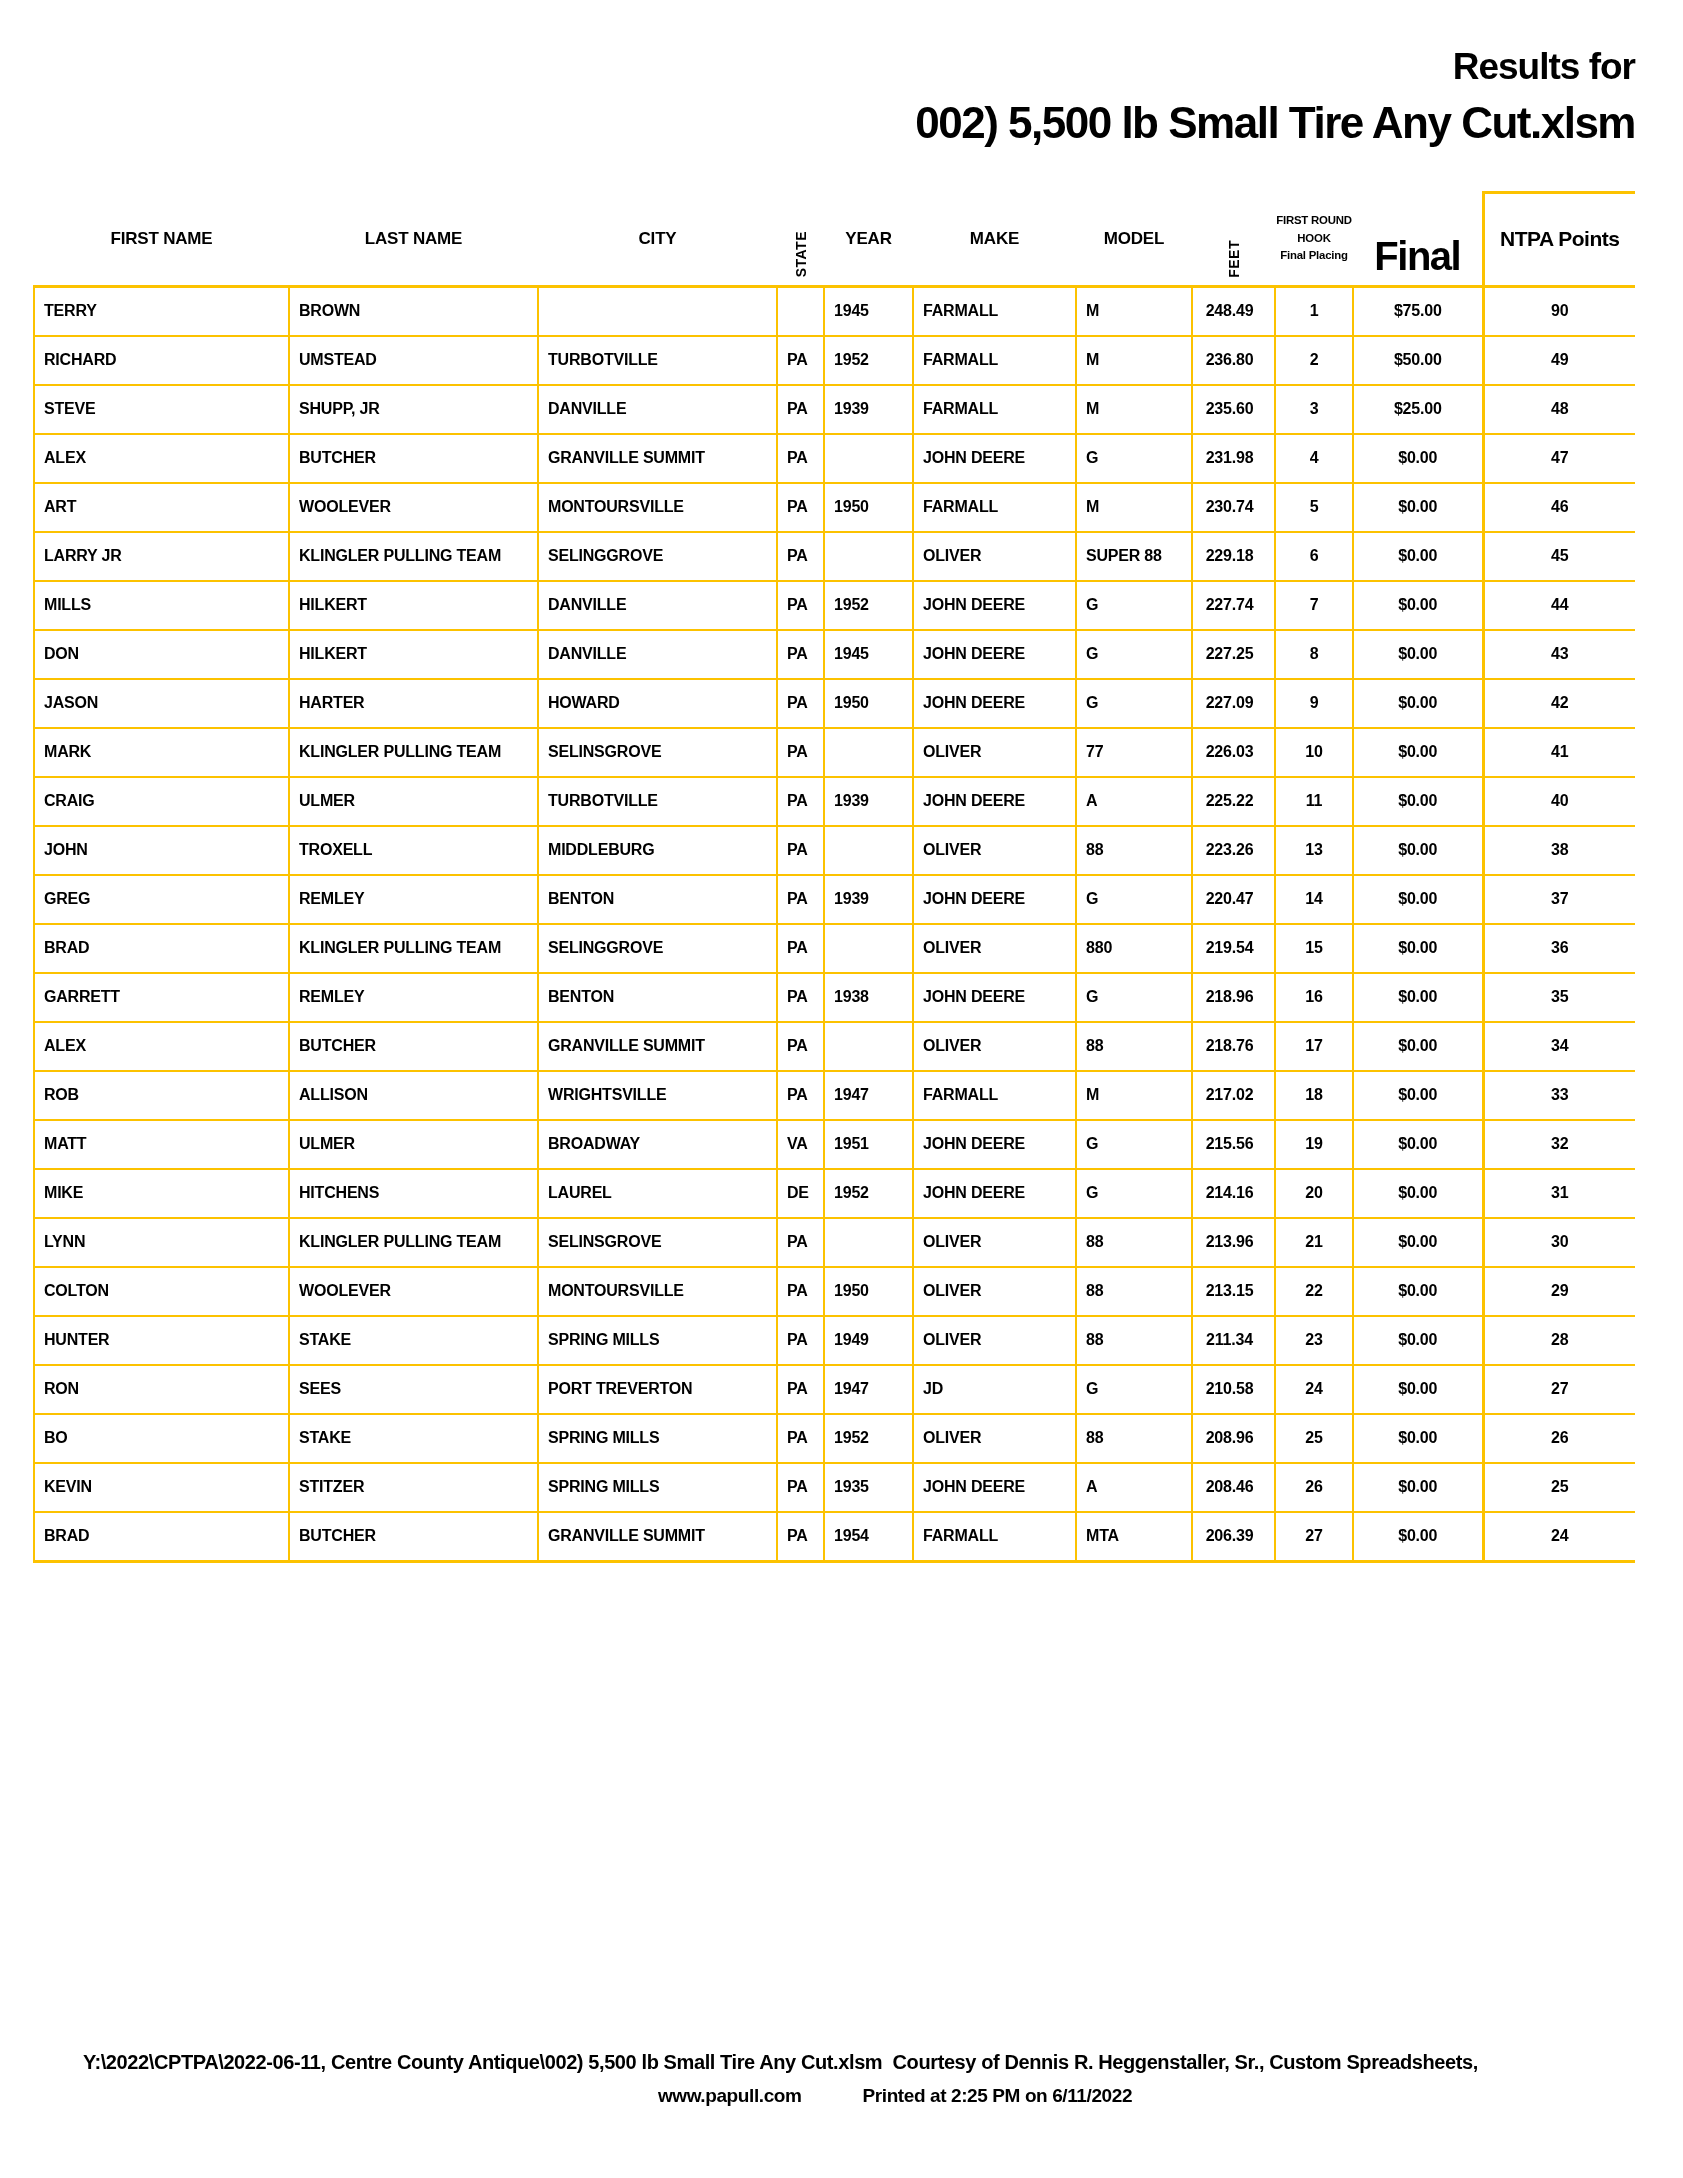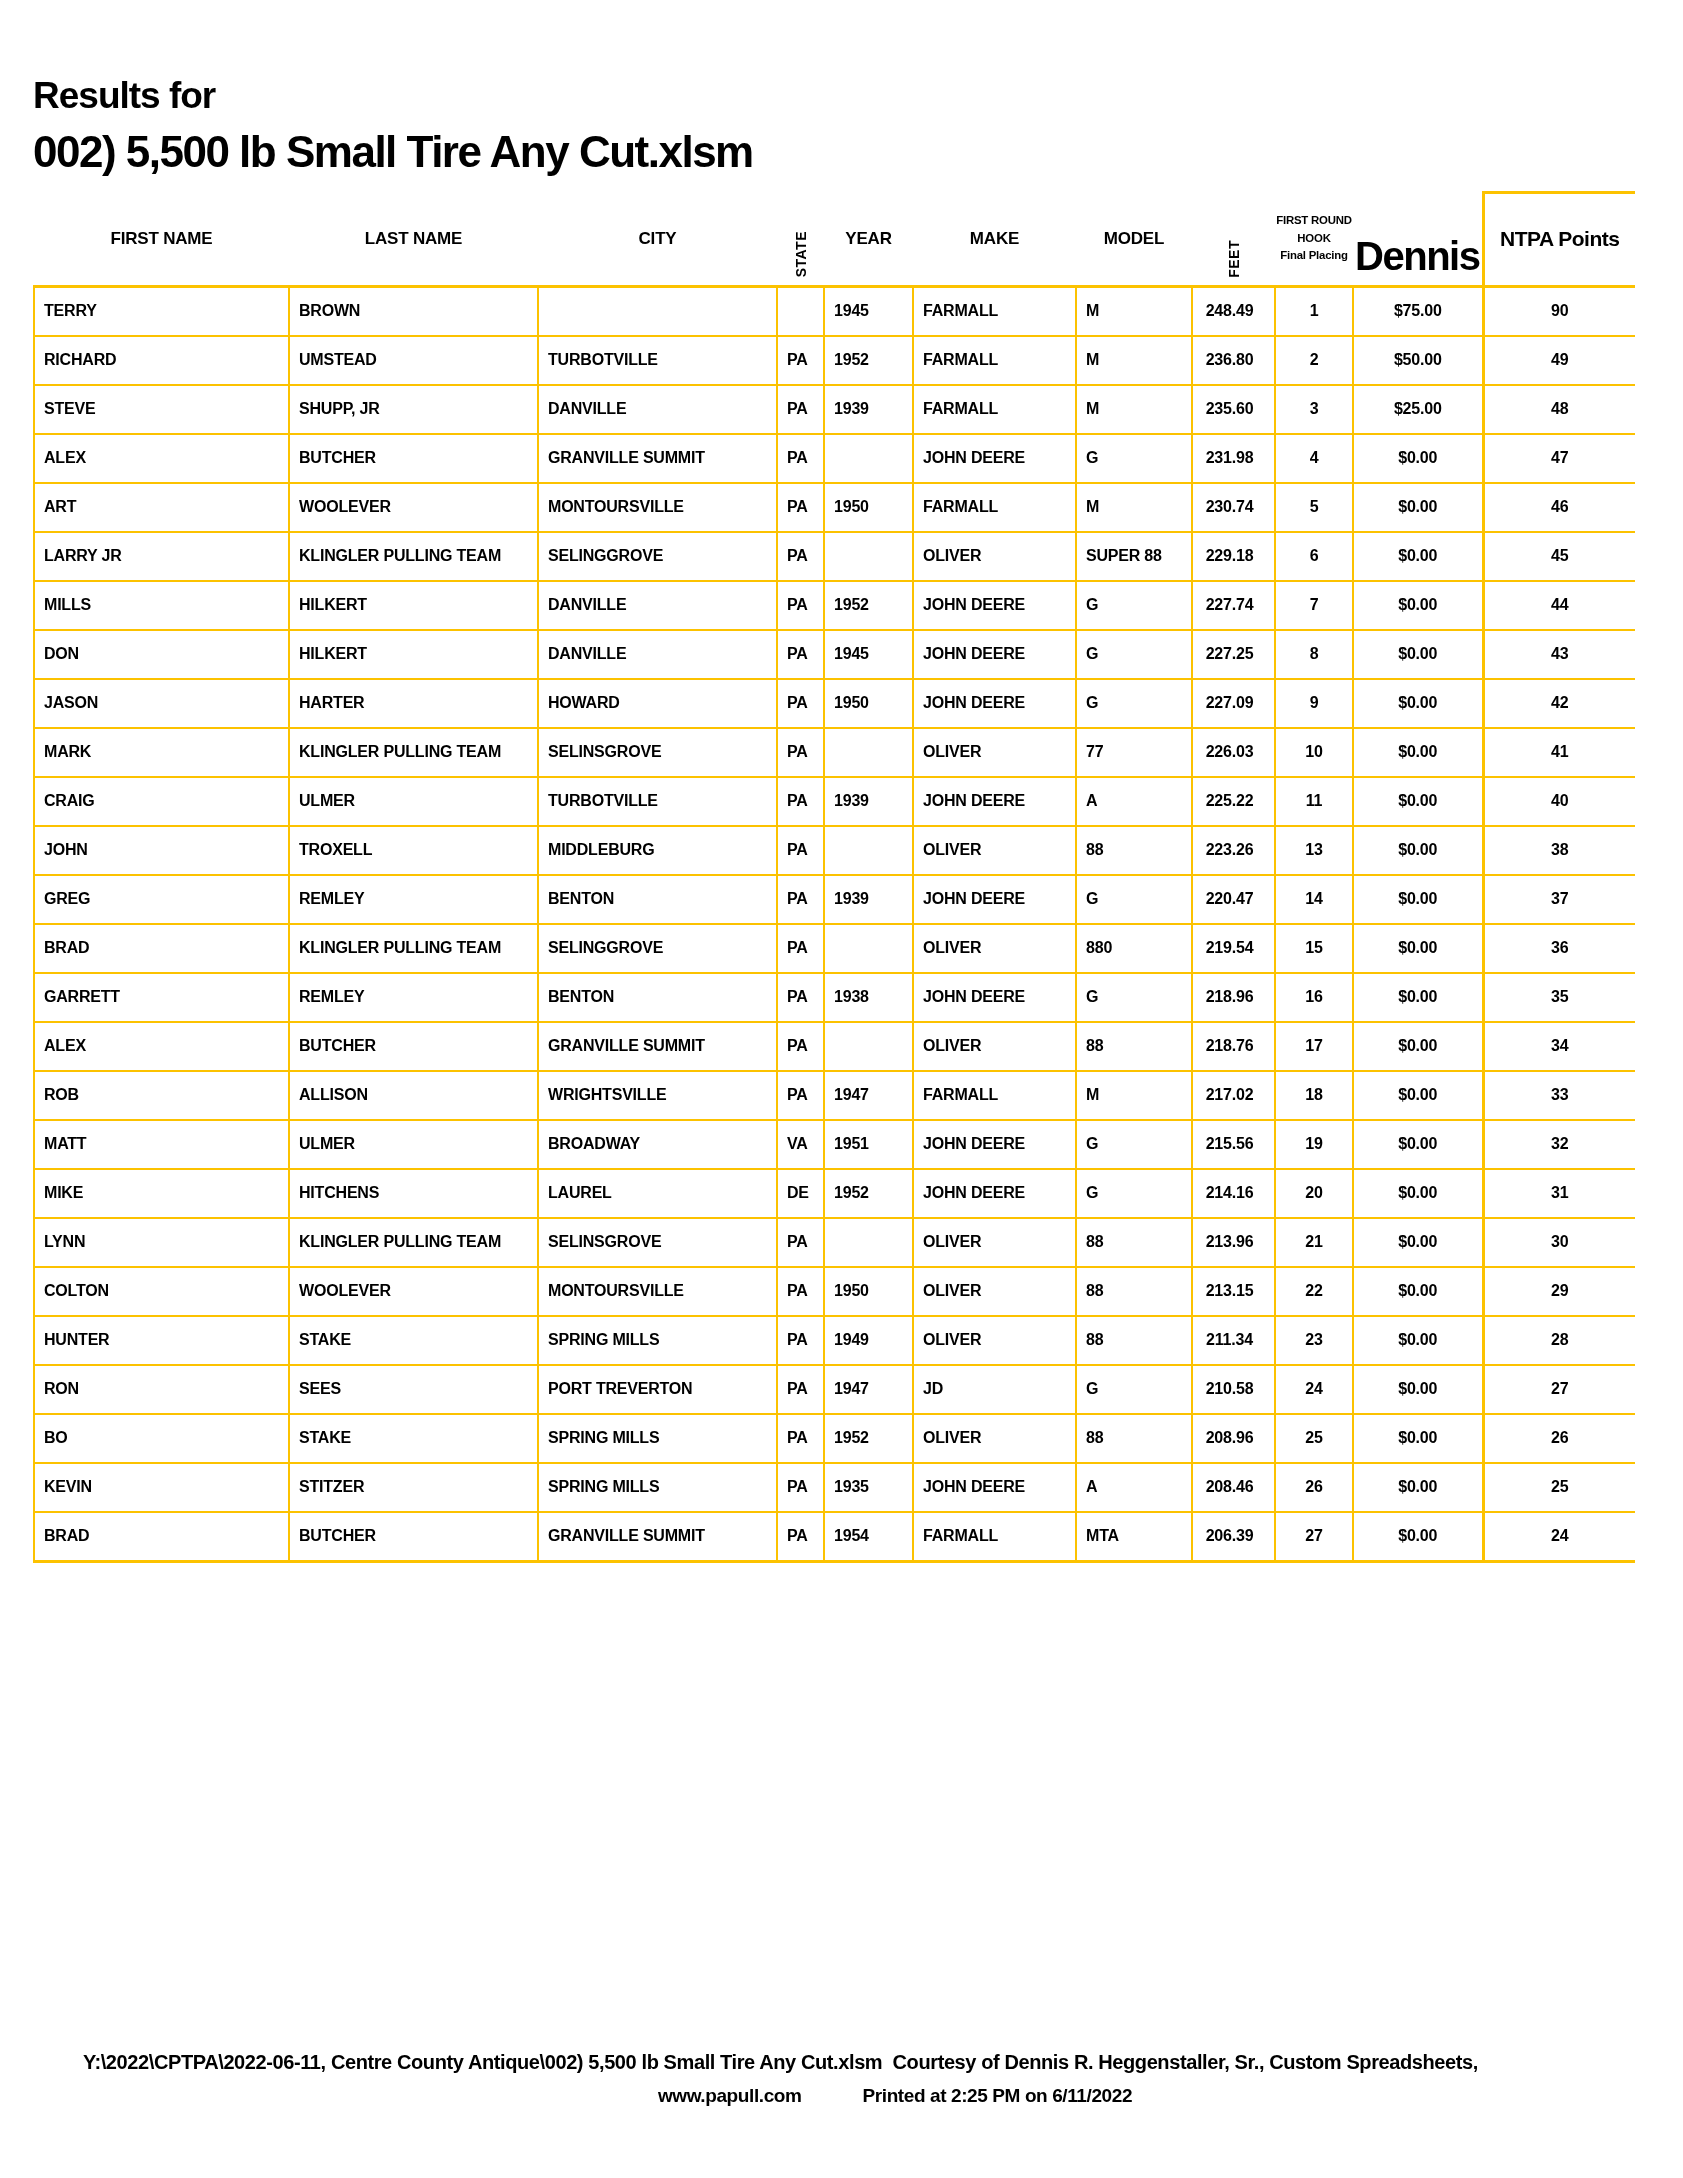--- a/index.html
+++ b/index.html
@@ -11,23 +11,23 @@
     position: relative;
     width: 1683px;
     height: 2178px;
     font-family: "Liberation Sans", sans-serif;
     color: #000;
     overflow: hidden;
   }
   .title-block {
     position: absolute;
     left: 33px;
-    top: 75px;
+    top: 46px;
     width: 1602px;
-    text-align: left;
+    text-align: right;
   }
   .title-line1 {
     font-size: 37px;
     font-weight: bold;
     letter-spacing: -1px;
     margin: 0;
   }
   .title-line2 {
     font-size: 44px;
     font-weight: bold;
@@ -160,21 +160,21 @@
       <th>MAKE</th>
       <th>MODEL</th>
       <th class="vert">
         <span class="vtext">FEET</span>
       </th>
       <th class="hook-th">
         <div>FIRST ROUND</div>
         <div>HOOK</div>
         <div>Final Placing</div>
       </th>
-      <th class="payout-th">Dennis</th>
+      <th class="payout-th">Final</th>
       <th class="ntpa-th">NTPA Points</th>
     </tr>
   </thead>
   <tbody>
 
   <tr>
       <td class="al">TERRY</td>
       <td class="al">BROWN</td>
       <td class="al"></td>
       <td class="al"></td>

